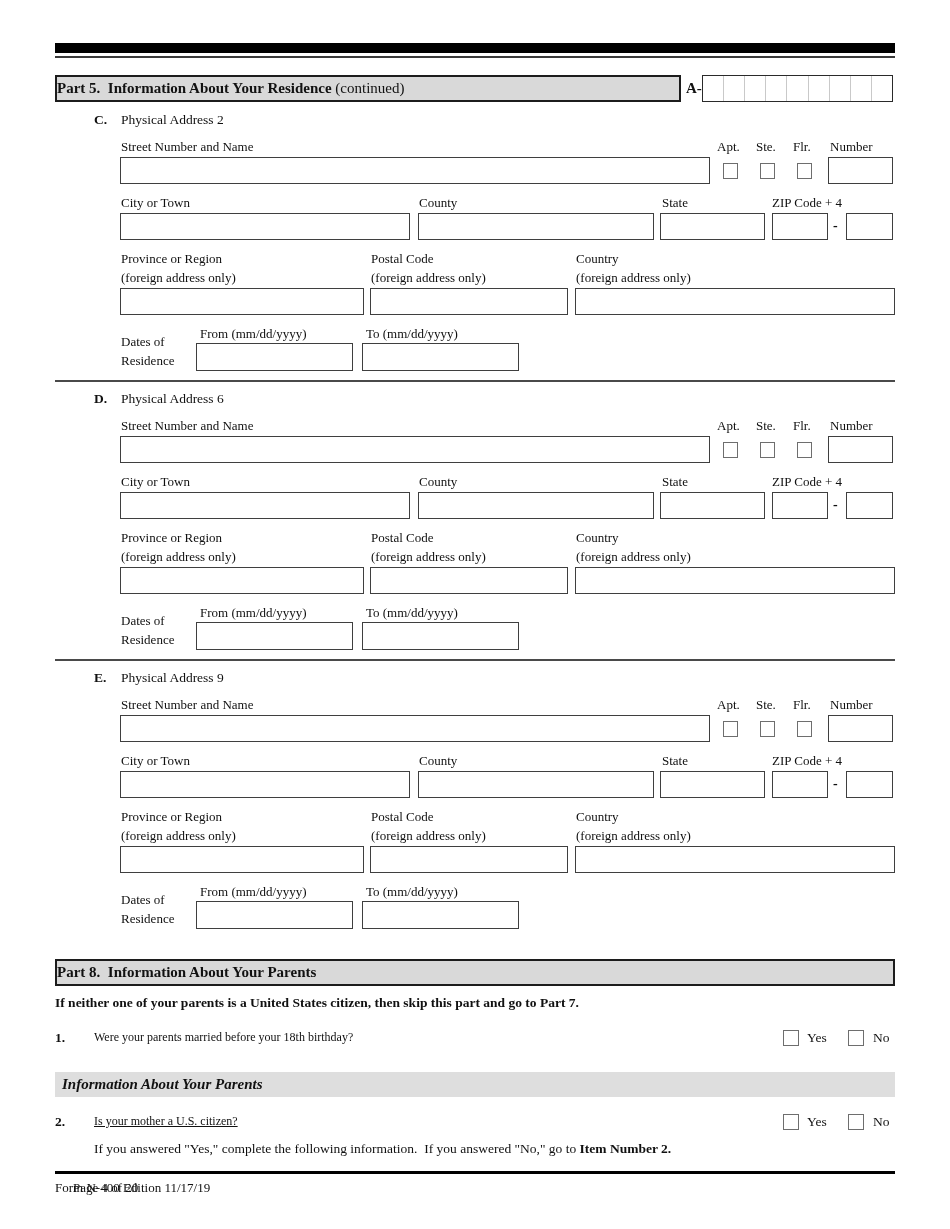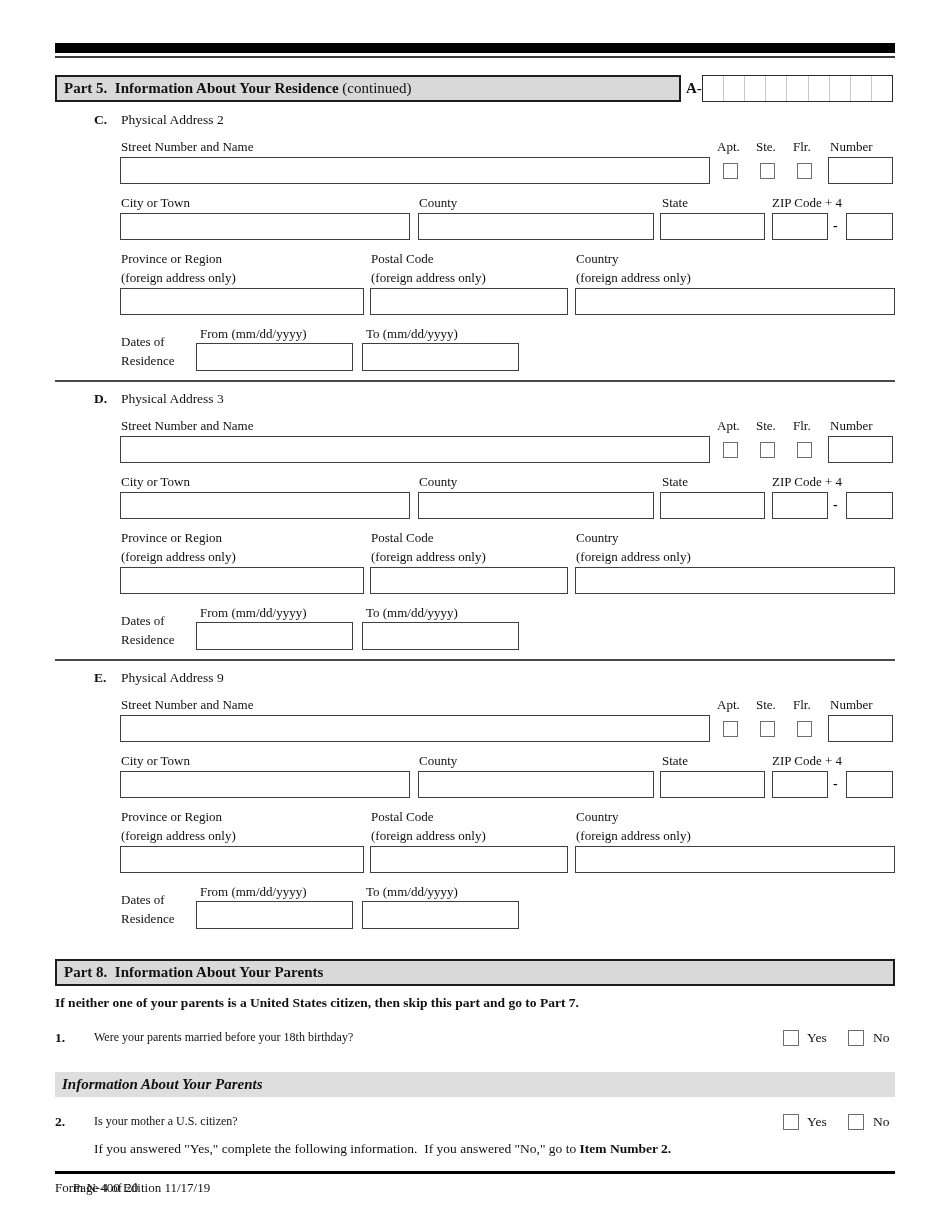--- a/index.html
+++ b/index.html
@@ -11,21 +11,21 @@
   .abs { position:absolute; }
 
   
   .top-bar { left:55px; top:43px; width:840px; height:10px; background:#000; }
   .top-line { left:55px; top:56px; width:840px; height:2px; background:#3a3a3a; }
 
   
   .part-header {
     left:55px; height:27px; background:#d9d9d9;
     border:2px solid #1c1c1c; display:flex; align-items:center;
-    padding-left:7px; font-size:15px; white-space:pre-wrap;
+    font-size:15px; white-space:pre-wrap;
   }
   .part-header .bold { font-weight:bold; }
   .p5 { top:75px; width:626px; }
   .p6 { top:959px; width:840px; }
 
   .a-label { left:686px; top:80px; font-weight:bold; font-size:15px; }
   .a-box {
     left:702px; top:75px; width:191px; height:27px;
     border:1.5px solid #2a2a2a; background:#fff; display:flex;
   }
@@ -131,21 +131,21 @@
     <div class="abs lbl" style="left:121px; top:222px;">Dates of</div>
     <div class="abs lbl" style="left:121px; top:241px;">Residence</div>
     <div class="abs lbl" style="left:200px; top:214px;">From (mm/dd/yyyy)</div>
     <input type="text" class="field" style="left: 196px; top: 231px; width: 157px; height: 28px;">
     <div class="abs lbl" style="left:366px; top:214px;">To (mm/dd/yyyy)</div>
     <input type="text" class="field" style="left: 362px; top: 231px; width: 157px; height: 28px;">
   </div>
 
   <div class="addr-section sec-1">
     <div class="abs sec-letter" style="left:94px; top:0;">D.</div>
-    <div class="abs sec-title" style="left:121px; top:0;">Physical Address 3</div>
+    <div class="abs sec-title" style="left:121px; top:0;">Physical Address 6</div>
 
     <div class="abs lbl" style="left:121px; top:27px;">Street Number and Name</div>
     <input type="text" class="field" style="left: 120px; top: 45px; width: 590px;">
 
     <div class="abs lbl" style="left:717px; top:27px;">Apt.</div>
     <div class="abs lbl" style="left:756px; top:27px;">Ste.</div>
     <div class="abs lbl" style="left:793px; top:27px;">Flr.</div>
     <div class="abs lbl" style="left:830px; top:27px;">Number</div>
     <div class="cb" style="left:723px; top:51px;"></div>
     <div class="cb" style="left:760px; top:51px;"></div>
@@ -238,21 +238,21 @@
 <div class="cb" style="left:783px; top:1030px; width:16px;"></div>
 <div class="abs yn-label" style="left:807px; top:1030px;">Yes</div>
 <div class="cb" style="left:848px; top:1030px; width:16px;"></div>
 <div class="abs yn-label" style="left:873px; top:1030px;">No</div>
 
 <div class="abs mother-band">
     <span>Information About Your Parents</span>
   </div>
 
 <div class="abs q-num" style="left:55px; top:1114px;">2.</div>
-<div class="abs q-text" style="left:94px; top:1114px;">Is your mother a U.S. citizen?</div>
+<div class="abs q-text" style="left:94px; top:1114px;text-decoration:underline;">Is your mother a U.S. citizen?</div>
 <div class="cb" style="left:783px; top:1114px; width:16px;"></div>
 <div class="abs yn-label" style="left:807px; top:1114px;">Yes</div>
 <div class="cb" style="left:848px; top:1114px; width:16px;"></div>
 <div class="abs yn-label" style="left:873px; top:1114px;">No</div>
 
 <div class="abs note"><span>If you answered "Yes," complete the following information.  If you answered "No," go to </span><b>Item Number 2.</b></div>
 
 <div class="abs footer-line"></div>
 <div class="abs footer-text ft-left">Form N-400  Edition  11/17/19</div>
 <div class="abs footer-text ft-right">Page 4 of 20</div>

